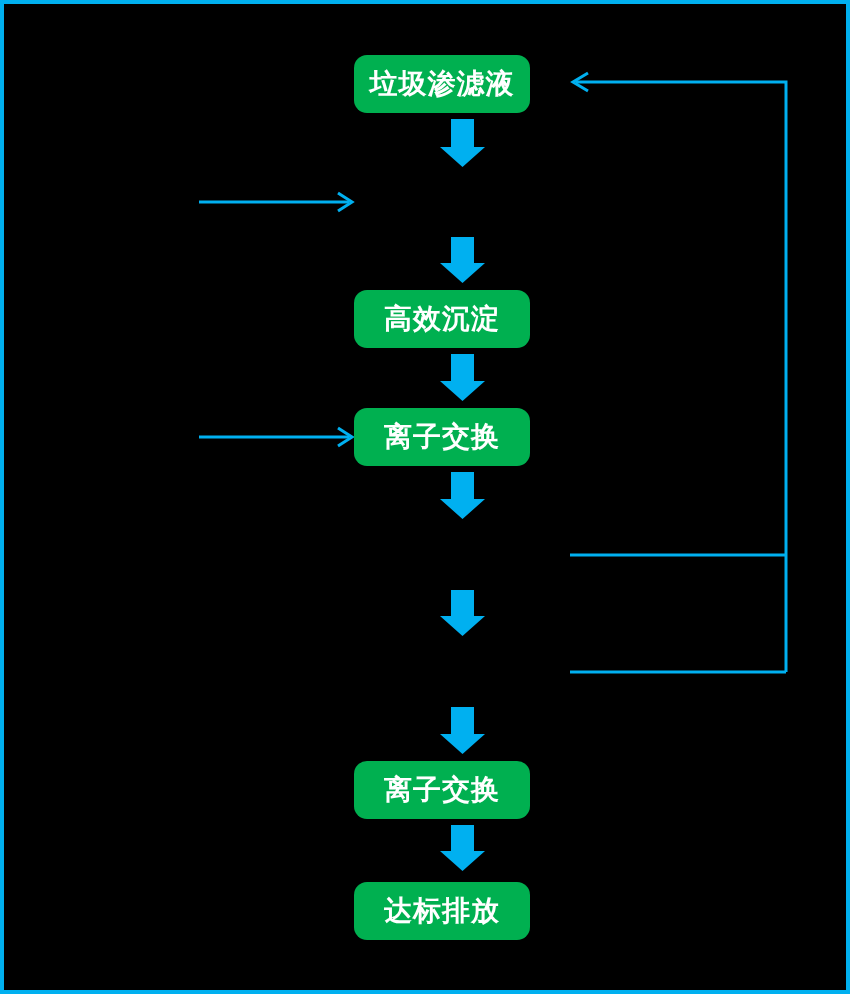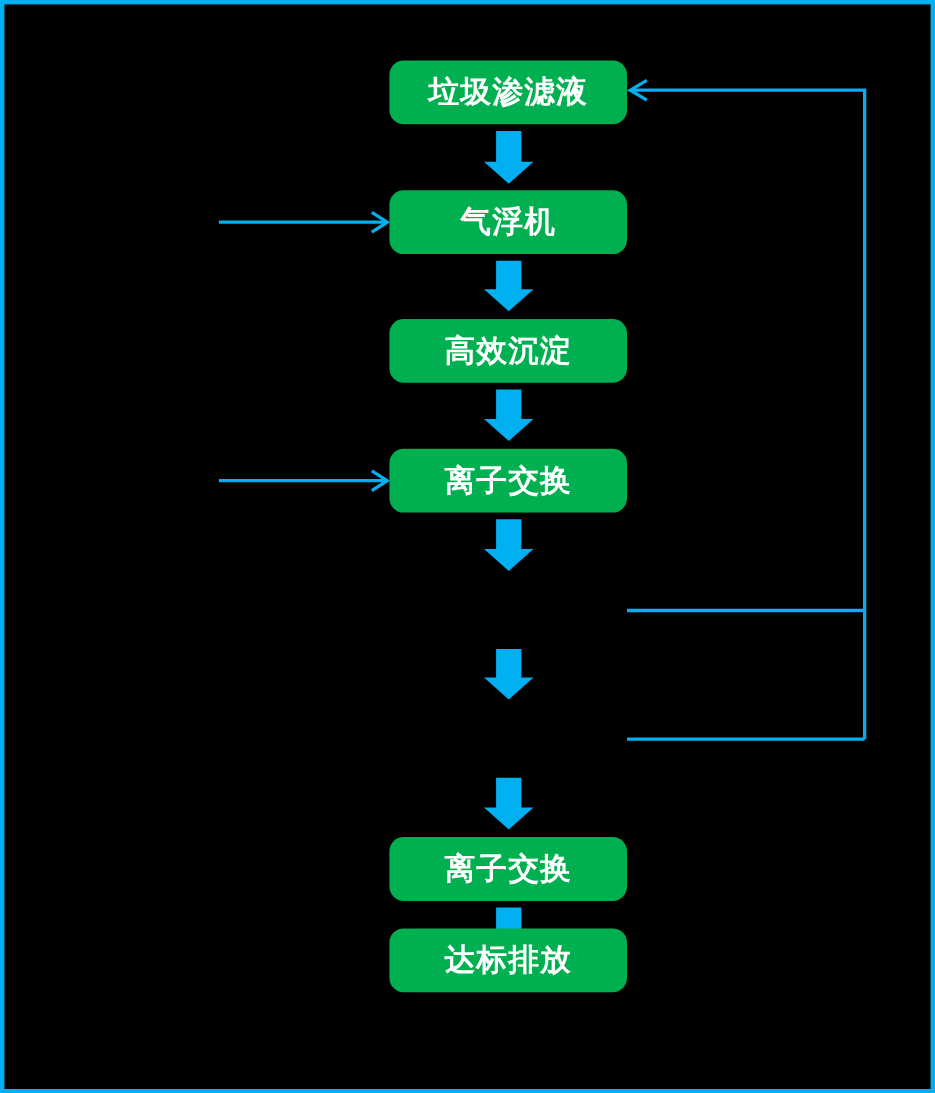--- a/index.html
+++ b/index.html
@@ -21,21 +21,21 @@
   .layer {
     position: absolute;
     top: 0;
     left: 0;
     width: 850px;
     height: 994px;
   }
   .node {
     position: absolute;
     left: 350px;
-    width: 216px;
+    width: 176px;
     height: 58px;
     background: var(--color-node_fill, #00B050);
     border-radius: 13px;
     color: var(--color-node_text, #FFFFFF);
     display: flex;
     align-items: center;
     justify-content: center;
     font-family: "Liberation Serif", "DejaVu Serif", serif;
     font-weight: bold;
     font-size: 28px;
@@ -75,29 +75,26 @@
 
     <path class="line-stroke" d="M566 551 H782"></path>
     <path class="line-stroke" d="M566 668 H782"></path>
     <path class="line-stroke" d="M782 668 V78 H572"></path>
     <path class="line-stroke" d="M584 69 L569 78 L584 87"></path>
   </svg>
 
   <div class="node" style="top:51px">
     <span>垃圾渗滤液</span>
   </div>
-  <div class="node" style="top:169px">
-    <span>气浮机</span>
-  </div>
   <div class="node" style="top:286px">
     <span>高效沉淀</span>
   </div>
   <div class="node" style="top:404px">
     <span>离子交换</span>
   </div>
   <div class="node" style="top:757px">
     <span>离子交换</span>
   </div>
-  <div class="node" style="top:840px">
+  <div class="node" style="top:878px">
     <span>达标排放</span>
   </div>
 
 </div>
 
 </body></html>

